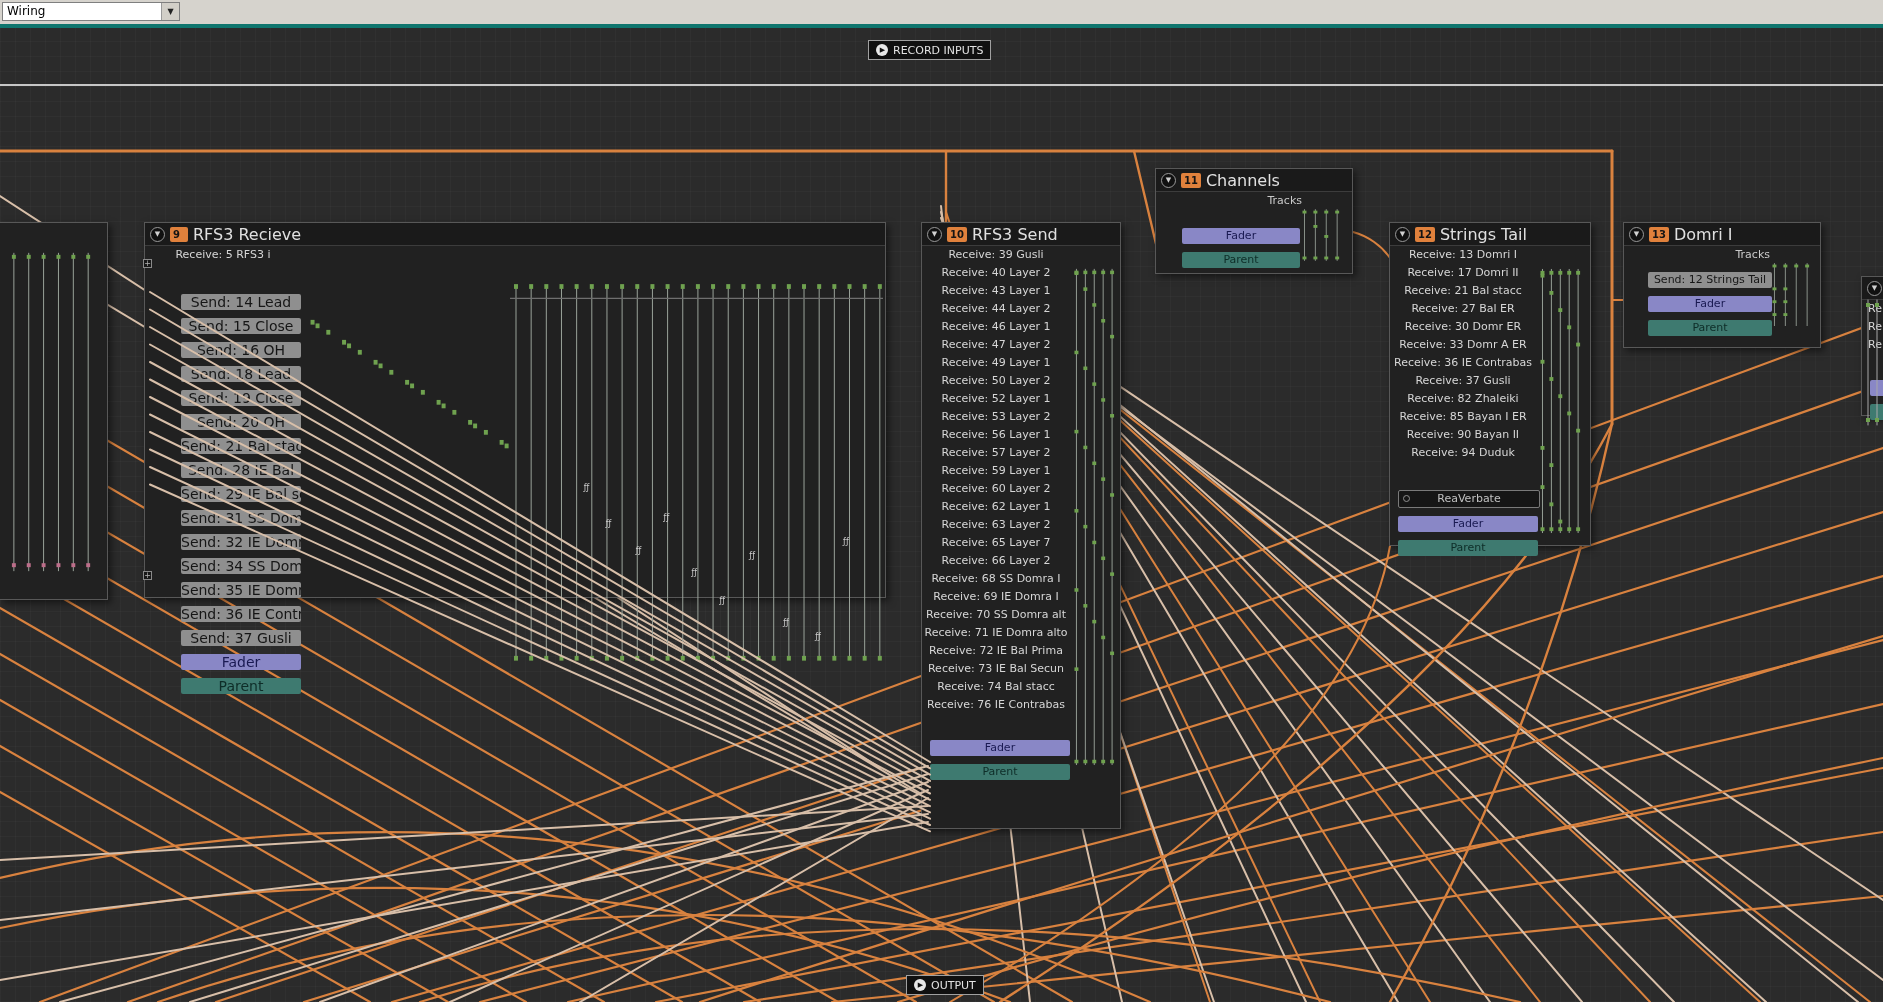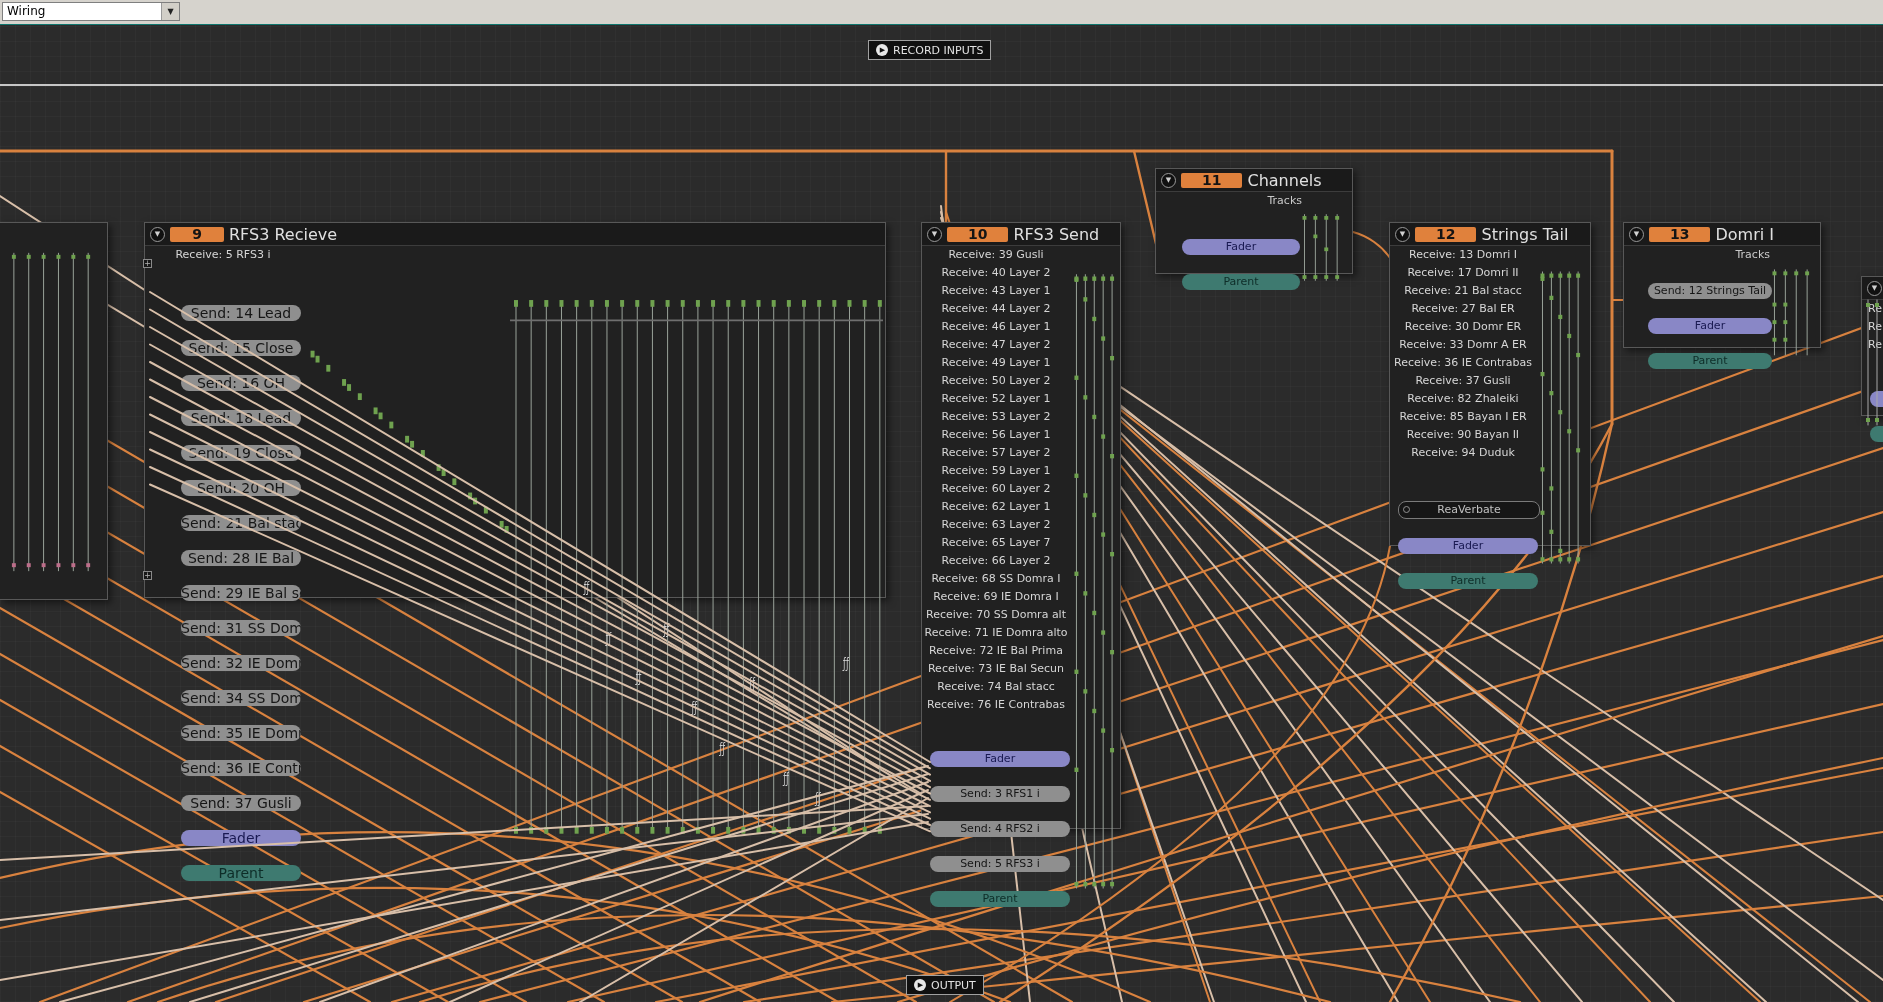--- a/index.html
+++ b/index.html
@@ -8,51 +8,51 @@
     background:#2b2b2b;font-family:"DejaVu Sans",sans-serif;
   }
   #canvas{
     position:absolute;inset:0;
     background-image:
       repeating-linear-gradient(0deg, rgba(255,255,255,0.025) 0 1px, transparent 1px 15px),
       repeating-linear-gradient(90deg, rgba(255,255,255,0.025) 0 1px, transparent 1px 15px);
   }
   #topbar{
     position:absolute;top:0;left:0;right:0;height:24px;background:#d6d3cd;
-    border-bottom:1px solid #0f766e;z-index:10;
+    border-bottom:4px solid #0f766e;z-index:10;
   }
   .combo{position:absolute;top:2px;left:2px;width:178px;height:19px;background:#ffffff;
     border:1px solid #7f7f7f;display:flex;align-items:center;box-sizing:border-box}
   .combo-text{flex:1;font-size:12px;color:#000;padding-left:4px;line-height:17px}
   .combo-btn{width:17px;height:100%;background:#d2cfc8;border-left:1px solid #9a9a9a;
     font-size:8px;display:flex;align-items:center;justify-content:center;color:#222}
   .hline{position:absolute;left:0;right:0;top:84px;height:2px;background:#c6c6c6;z-index:1}
   #wires-back{position:absolute;inset:0;z-index:1}
   #wires-front{position:absolute;inset:0;z-index:3;pointer-events:none}
   .flowbtn{position:absolute;z-index:2;display:flex;align-items:center;gap:5px;
     background:#101010;border:1px solid #a0a0a0;color:#e2e2e2;font-size:11px;height:20px;
     padding:0 7px;box-sizing:border-box;white-space:nowrap;cursor:pointer}
   .play-circle{width:12px;height:12px;border-radius:50%;background:#e8e8e8;color:#111;
     font-size:7px;display:flex;align-items:center;justify-content:center;padding-left:1px;box-sizing:border-box}
   .node{position:absolute;background:#212121;border:1px solid #585858;
     box-shadow:3px 3px 7px rgba(0,0,0,.5);z-index:2;box-sizing:border-box}
   .node-header{height:22px;display:flex;align-items:center;gap:5px;padding:0 5px;
     background:#1a1a1a;border-bottom:1px solid #3c3c3c}
   .collapse{width:13px;height:13px;border-radius:50%;background:#101010;border:1px solid #999;
     color:#d0d0d0;font-size:7px;display:flex;align-items:center;justify-content:center;flex:0 0 auto}
-  .badge{background:var(--badge,#e0813c);color:#141414;font-weight:bold;font-size:14px;
-    padding:0 21px;border-radius:2px;min-width:12px;text-align:center;height:15px;line-height:15px}
+  .badge{background:var(--badge,#e0813c);color:#141414;font-weight:bold;font-size:10px;
+    padding:0 3px;border-radius:2px;min-width:12px;text-align:left;height:15px;line-height:15px}
   .title{font-size:16px;color:#e0e0e0;white-space:nowrap}
   .node-body{position:relative;padding:0}
   .labelcol{position:relative}
   .row{height:18px;line-height:18px;font-size:11px;color:#d6d6d6;white-space:nowrap}
   .recv{text-align:center;padding-right:4px}
   .row.tracks{width:146px;text-align:right;color:#c9c9c9}
-  .pill{height:16px;line-height:16px;margin:19px 0;font-size:11px;text-align:center;
-    border-radius:8px;background:var(--send,#8f8f8f);color:#161616;white-space:nowrap;overflow:hidden;cursor:pointer}
+  .pill{height:16px;line-height:16px;margin:8px 0;font-size:11px;text-align:center;
+    border-radius:2px;background:var(--send,#8f8f8f);color:#161616;white-space:nowrap;overflow:hidden;cursor:pointer}
   .pill.fader{background:var(--fader,#8987c6);color:#1a1a52}
   .pill.parent{background:var(--parent,#3e7a70);color:#0e2d28}
   .pill.fx{background:#161616;border:1px solid #7a7a7a;color:#c0c0c0;position:relative}
   .fx-dot{position:absolute;left:4px;top:4px;width:7px;height:7px;border-radius:50%;
     border:1px solid #909090;box-sizing:border-box}
   .nodewires{position:absolute;inset:0;width:100%;height:100%;pointer-events:none}
   .handle{position:absolute;left:-2px;width:9px;height:9px;background:#181818;border:1px solid #8a8a8a;
     color:#b5b5b5;font-size:8px;line-height:7px;text-align:center;z-index:4;box-sizing:border-box}
   .gap10{height:10px}.gap18{height:18px}.gap20{height:20px}.gap22{height:22px}
   #node-9 .pill{width:120px;margin-left:36px;font-size:14px}
@@ -339,25 +339,20 @@
             <div class="row recv">Receive: 69 IE Domra I</div>
             <div class="row recv">Receive: 70 SS Domra alt</div>
             <div class="row recv">Receive: 71 IE Domra alto</div>
             <div class="row recv">Receive: 72 IE Bal Prima</div>
             <div class="row recv">Receive: 73 IE Bal Secun</div>
             <div class="row recv">Receive: 74 Bal stacc</div>
             <div class="row recv">Receive: 76 IE Contrabas</div>
           </div>
         <div class="gap18"></div>
         <div class="pill fader">Fader</div>
-        <div>
-            <div class="pill send">Send: 3 RFS1 i</div>
-            <div class="pill send">Send: 4 RFS2 i</div>
-            <div class="pill send">Send: 5 RFS3 i</div>
-          </div>
         <div class="pill parent">Parent</div>
       </div>
       <svg class="nodewires" id="nw-10" viewBox="0 0 200 607" preserveAspectRatio="none">
           <line x1="156" y1="26" x2="156" y2="590" stroke="#9aa39a" stroke-width="1"></line>
           <line x1="165" y1="26" x2="165" y2="590" stroke="#9aa39a" stroke-width="1"></line>
           <line x1="174" y1="26" x2="174" y2="590" stroke="#9aa39a" stroke-width="1"></line>
           <line x1="183" y1="26" x2="183" y2="590" stroke="#9aa39a" stroke-width="1"></line>
           <line x1="192" y1="26" x2="192" y2="590" stroke="#9aa39a" stroke-width="1"></line>
           <rect x="154" y="28" width="4" height="4" fill="#6fa24f"></rect>
           <rect x="154" y="584" width="4" height="4" fill="#6fa24f"></rect>

